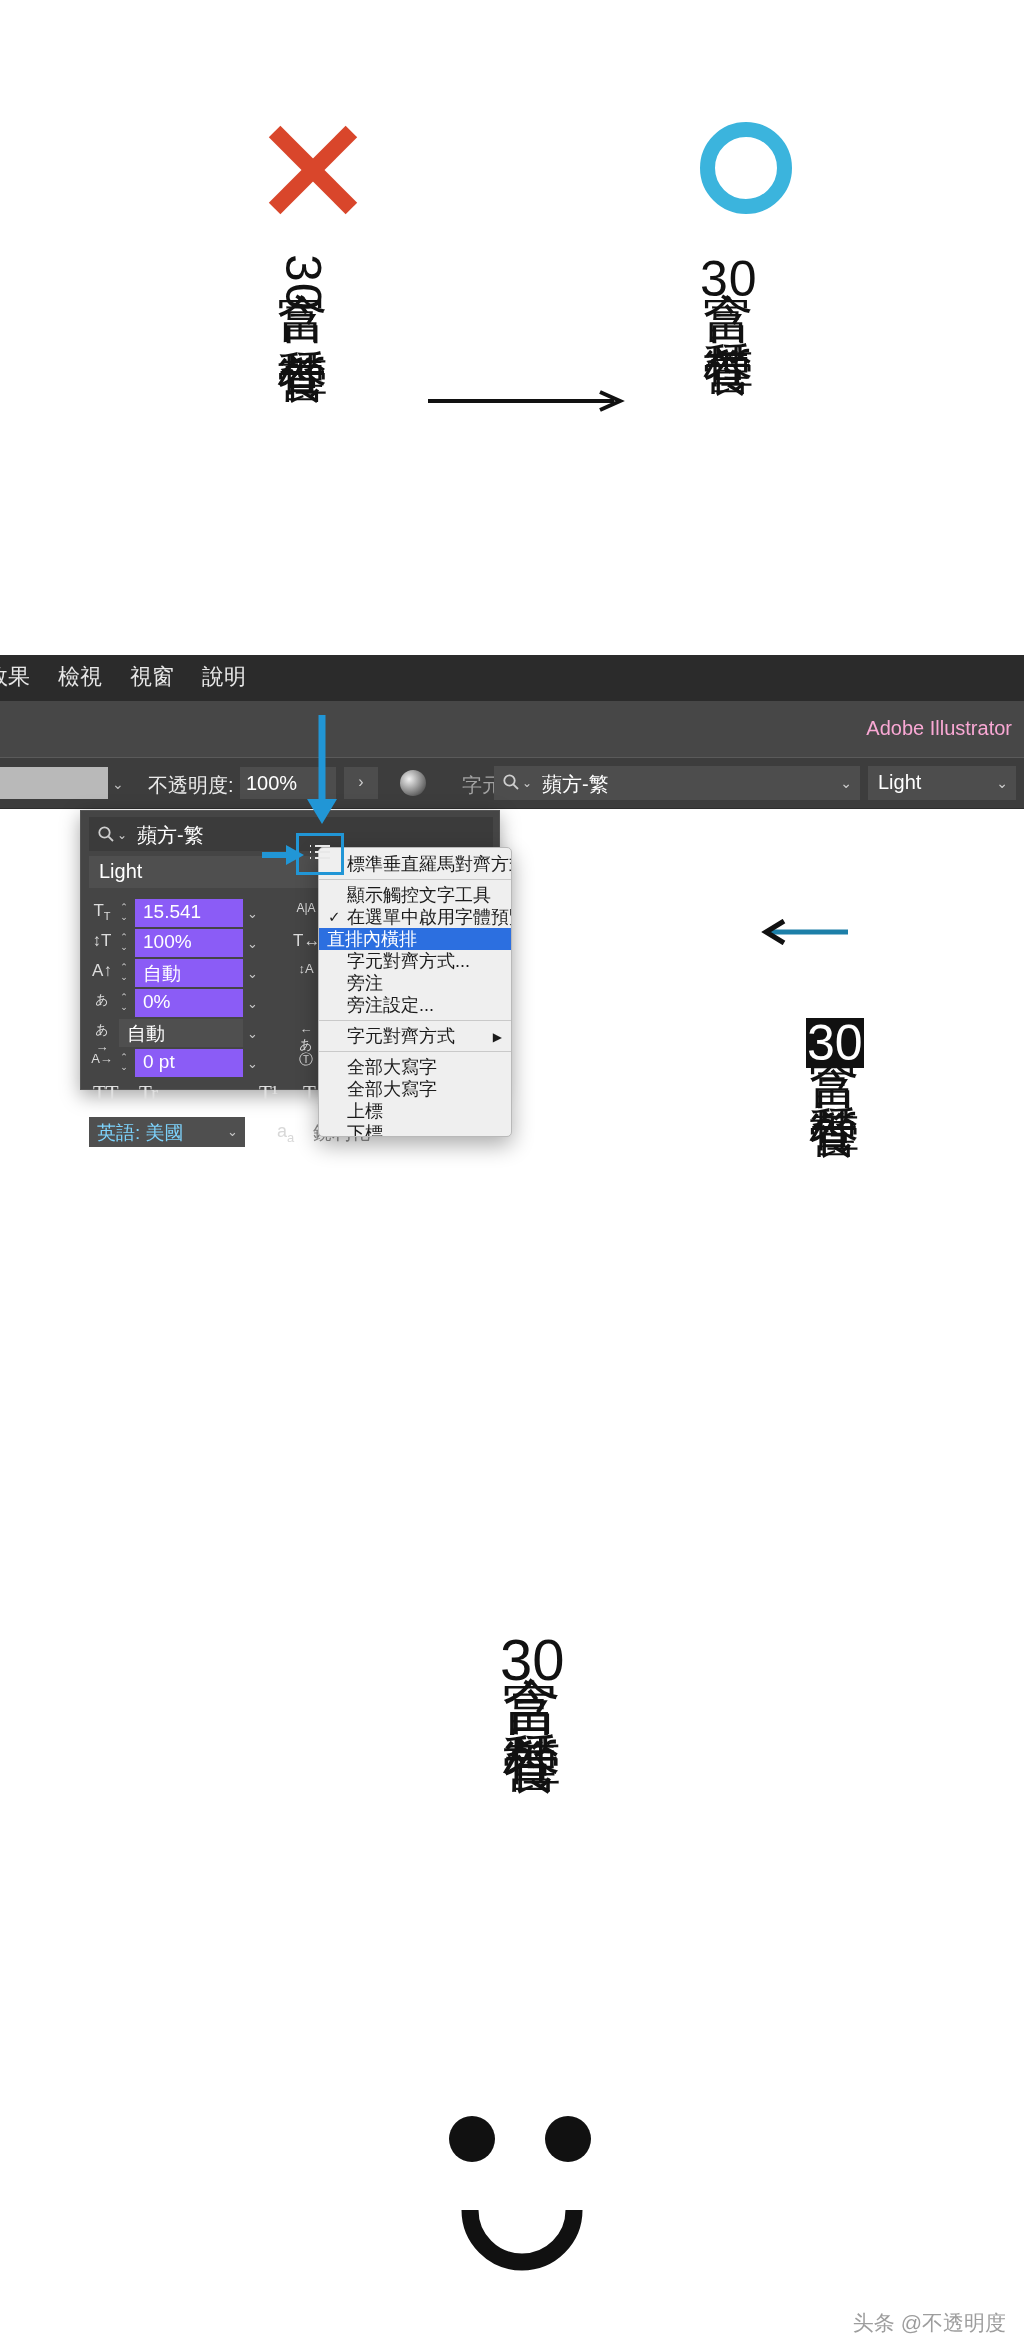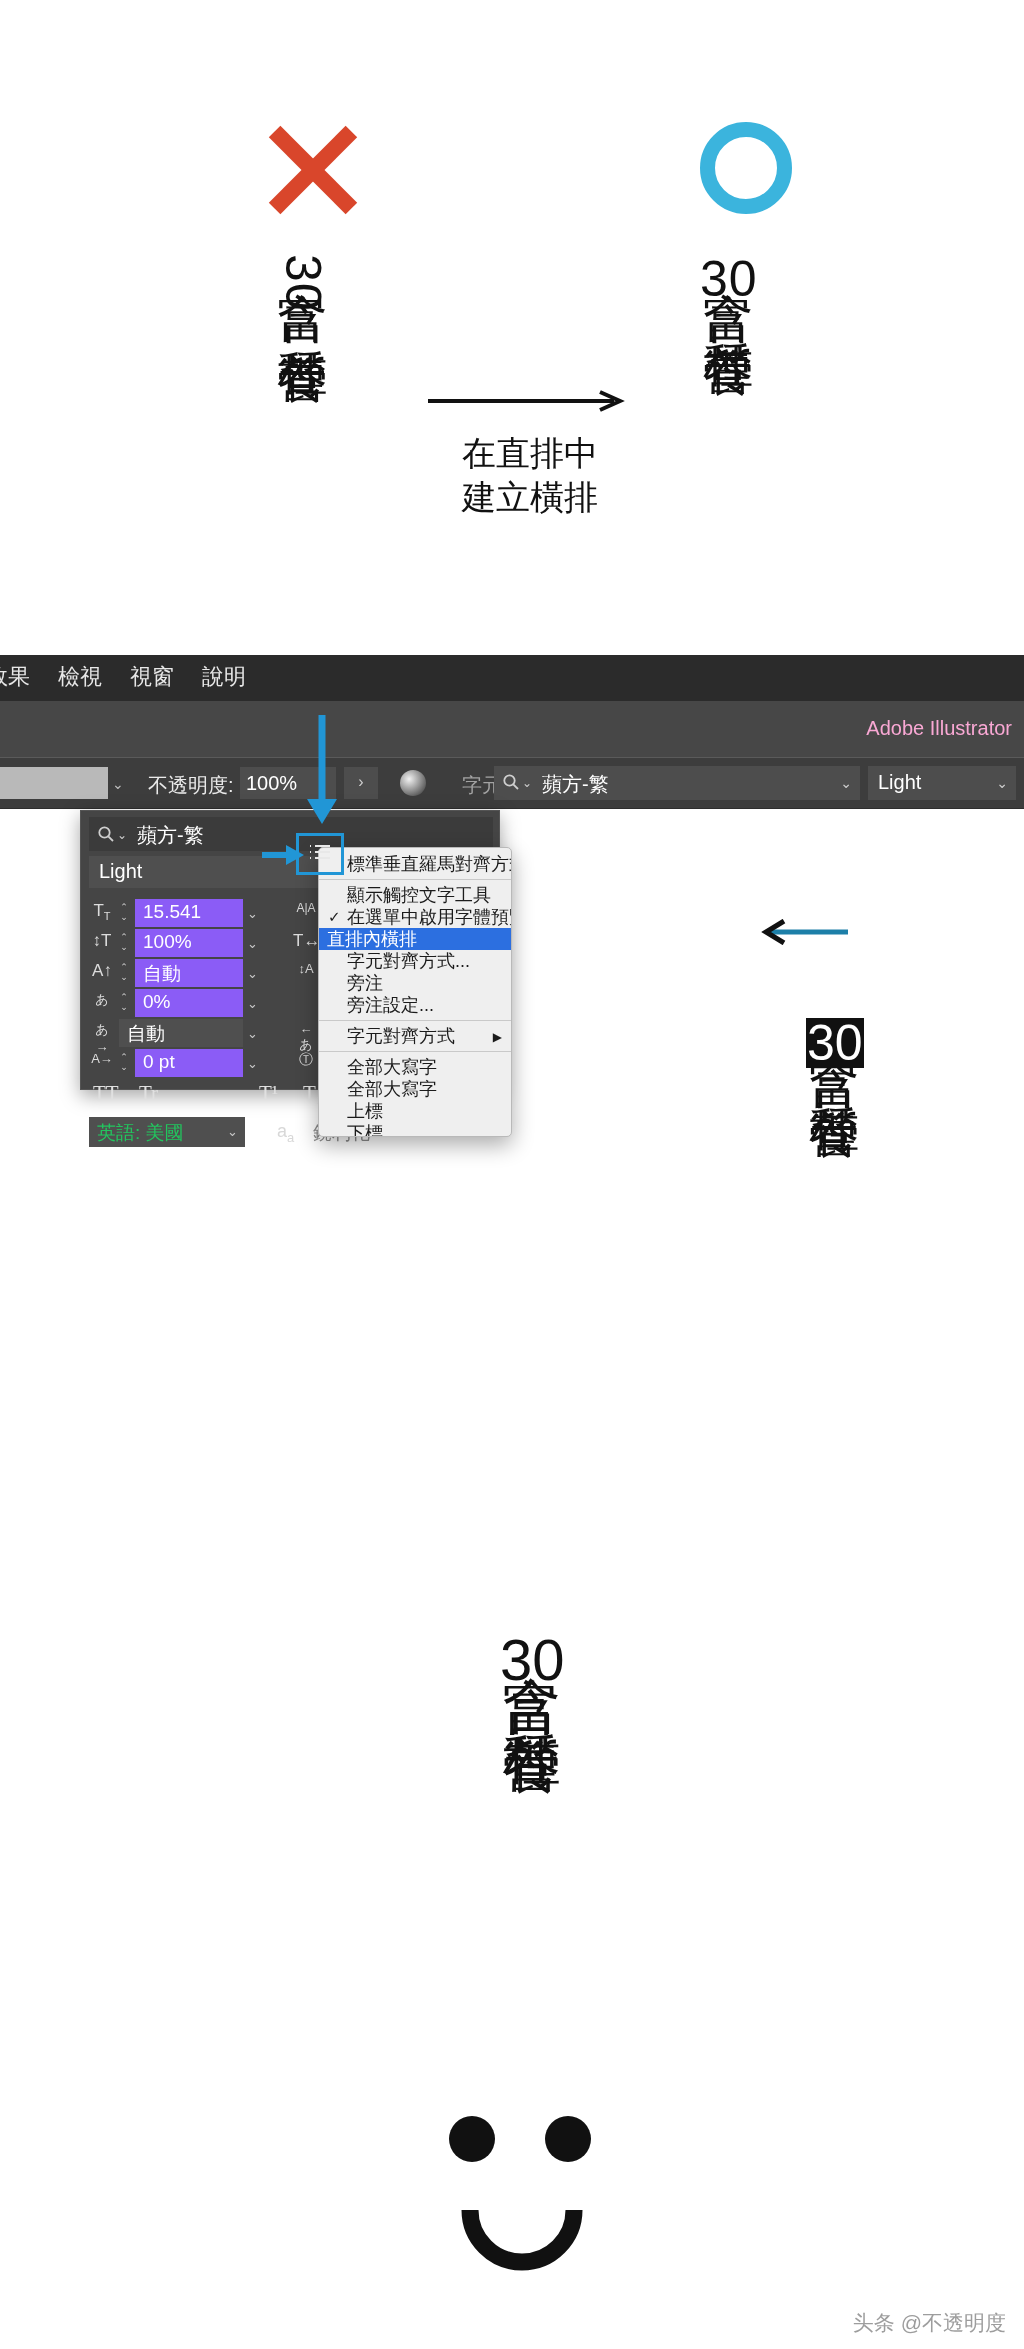--- a/index.html
+++ b/index.html
@@ -103,21 +103,21 @@
              font-size:17px; text-align:center; }
   .fld2 .box { position:absolute; left:30px; top:0; width:124px; height:28px; background:#4f4f4f; }
   .fld2 .box span { position:absolute; left:8px; top:2px; color:#fff; font-size:19px; }
   .fld2 .dcaret { position:absolute; left:158px; top:7px; color:#c8c8c8; font-size:13px; }
 
   .tt-row { position:absolute; left:8px; top:202px; width:404px; height:30px; }
   .tt-row span { position:absolute; color:#e0e0e0; font-size:21px;
                  font-family:"Liberation Serif", serif; }
 
   .lang-box { position:absolute; left:8px; top:238px; width:156px; height:30px; background:#4f4f4f;}
-  .lang-box .txt { position:absolute; left:8px; top:3px; color:#22c55e; font-size:19px;text-align:right; }
+  .lang-box .txt { position:absolute; left:8px; top:3px; color:#7dd3fc; font-size:19px;text-align:right; }
   .lang-box .dcaret { position:absolute; right:7px; top:7px; color:#c8c8c8; font-size:13px; }
   .aa-ic { position:absolute; left:196px; top:242px; color:#d8d8d8; font-size:18px; }
   .aa-val { position:absolute; left:232px; top:241px; color:#8d8d8d; font-size:19px; }
 
   
   .flyout { position:absolute; left:318px; top:192px; width:194px; height:290px;
             background:#efefef; border:1px solid #b9b9b9; border-radius:5px;
             box-shadow: 0 8px 22px rgba(0,0,0,0.33); overflow:hidden; }
   .flyout .row { position:relative; height:22px; font-size:18px; color:#1b1b1b;
                  padding-left:28px; line-height:22px; white-space:nowrap;
@@ -170,24 +170,20 @@
 
     <div class="vcol-good vtext">
       <span>富</span><span>含</span><span class="num">30</span><span>種</span><span>營</span><span>養</span>
     </div>
 
     <svg class="arrow-mid" viewBox="0 0 200 22">
       <line x1="0" y1="11" x2="186" y2="11" stroke="#111" stroke-width="4"></line>
       <polyline points="172,2 192,11 172,20" fill="none" stroke="#111" stroke-width="4"></polyline>
     </svg>
 
-    <div class="mid-caption">
-      <div>在直排中</div>
-      <div>建立橫排</div>
-    </div>
   </div>
 
   <div class="ui">
 
     <div class="menubar">
       <div class="mi" style="left:-14px;">效果</div>
       <div class="mi" style="left:58px;">檢視</div>
       <div class="mi" style="left:130px;">視窗</div>
       <div class="mi" style="left:202px;">說明</div>
     </div>

